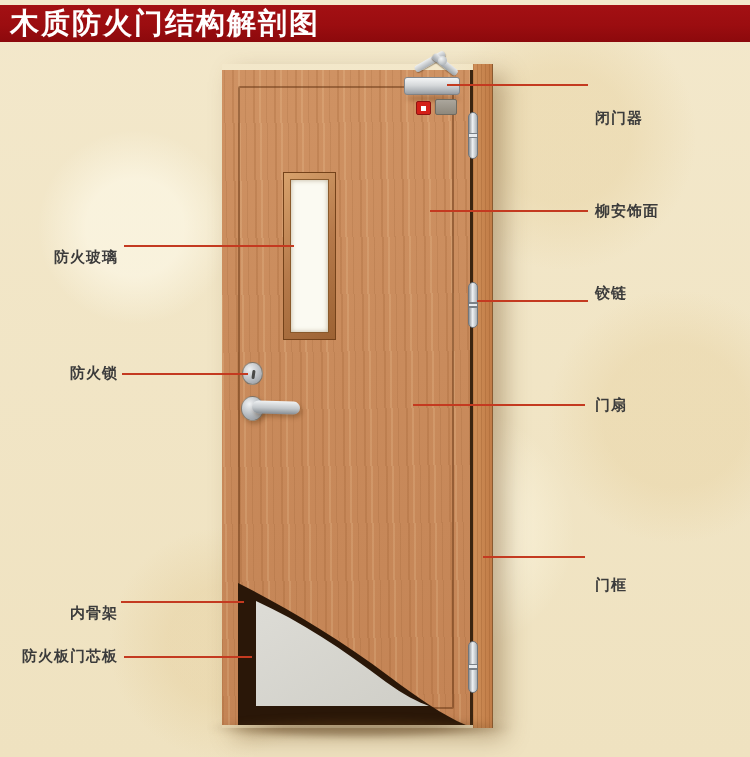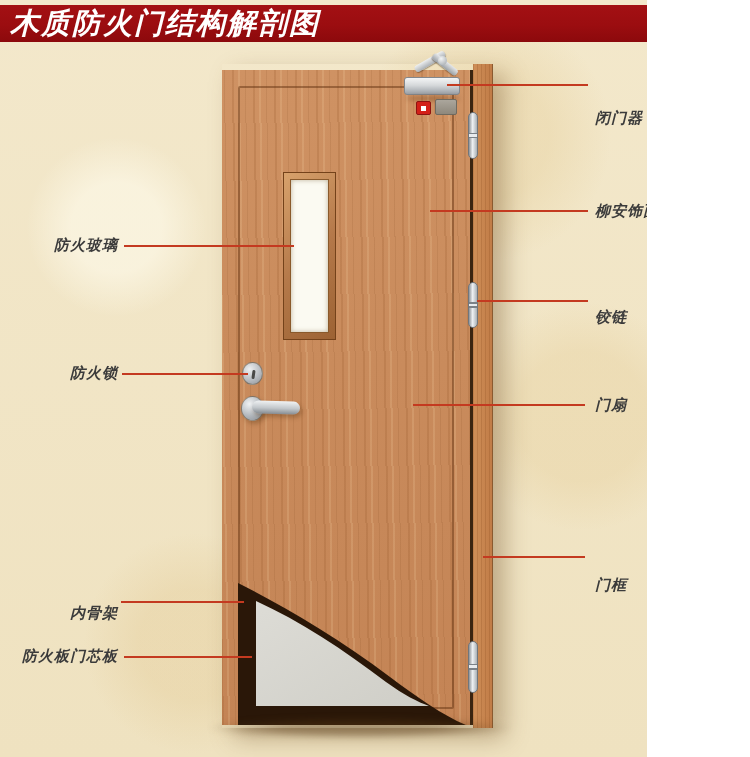--- a/index.html
+++ b/index.html
@@ -1,27 +1,26 @@
 <!DOCTYPE html>
 <html><head>
 <meta charset="utf-8">
 <style>
   html,body{margin:0;padding:0;}
   body{font-family:"DejaVu Sans","Liberation Sans",sans-serif;}
   .stage{
-    position:relative;width:647px;height:757px;overflow:hidden;
+    position:relative;width:750px;height:757px;overflow:hidden;
     background-color:#f1e5c6;
     background-image:
       radial-gradient(circle at 18% 30%, rgba(255,252,238,.55) 0 6%, rgba(255,252,238,0) 12%),
       radial-gradient(circle at 75% 18%, rgba(226,199,140,.30) 0 8%, rgba(226,199,140,0) 16%),
       radial-gradient(circle at 60% 70%, rgba(255,250,230,.45) 0 10%, rgba(255,250,230,0) 18%),
       radial-gradient(circle at 30% 85%, rgba(224,196,138,.28) 0 7%, rgba(224,196,138,0) 14%),
       radial-gradient(circle at 90% 55%, rgba(228,202,146,.30) 0 9%, rgba(228,202,146,0) 16%),
       linear-gradient(180deg,#f3e8cb,#efe2c0);
-    font-style: italic;
   }
   
   .banner{
     position:absolute;left:0;top:5px;width:750px;height:37px;
     background:linear-gradient(180deg,#a31013 0%,#9b0d10 55%,#8c090c 100%);
     display:flex;align-items:center;
   }
   .banner h1{
     margin:0;padding:0 0 0 10px;color:#ffffff;font-size:29px;font-weight:bold;
     letter-spacing:2px;line-height:37px;white-space:nowrap;
@@ -131,31 +130,31 @@
   #ln-core{left:124px;top:656px;width:128px;}
   #ln-closer{left:447px;top:84px;width:141px;}
   #ln-veneer{left:430px;top:210px;width:158px;}
   #ln-hinge{left:477px;top:300px;width:111px;}
   #ln-leaf{left:413px;top:404px;width:172px;}
   #ln-frame{left:483px;top:556px;width:102px;}
   .label-left{
     position:absolute;left:0;width:118px;text-align:right;
     font-size:15px;font-weight:bold;color:#3b3b3b;letter-spacing:1px;white-space:nowrap;
   }
-  #lb-glass{top:236px;}
+  #lb-glass{top:248px;}
   #lb-lock{top:364px;}
   #lb-skeleton{top:592px;margin-top:12px;}
   #lb-core{top:647px;}
   .label-right{
     position:absolute;left:595px;
     font-size:15px;font-weight:bold;color:#3b3b3b;letter-spacing:1px;white-space:nowrap;
   }
   #lb-closer{top:76px;margin-top:33px;}
   #lb-veneer{top:202px;}
-  #lb-hinge{top:308px;}
+  #lb-hinge{top:284px;}
   #lb-leaf{top:396px;text-align:right;}
   #lb-frame{top:576px;}
   
   .description{
     position:absolute;left:536px;top:610px;width:190px;
     font-size:11.5px;line-height:20px;color:#8b8578;letter-spacing:.3px;
     white-space:pre-line;
   }
 </style>
 </head>

